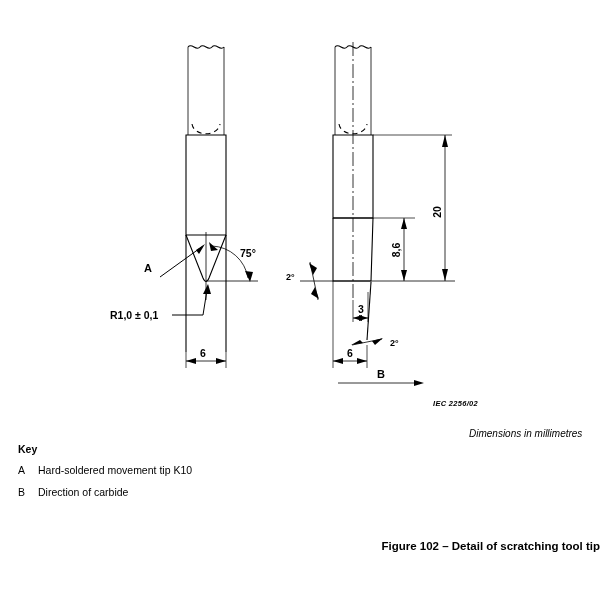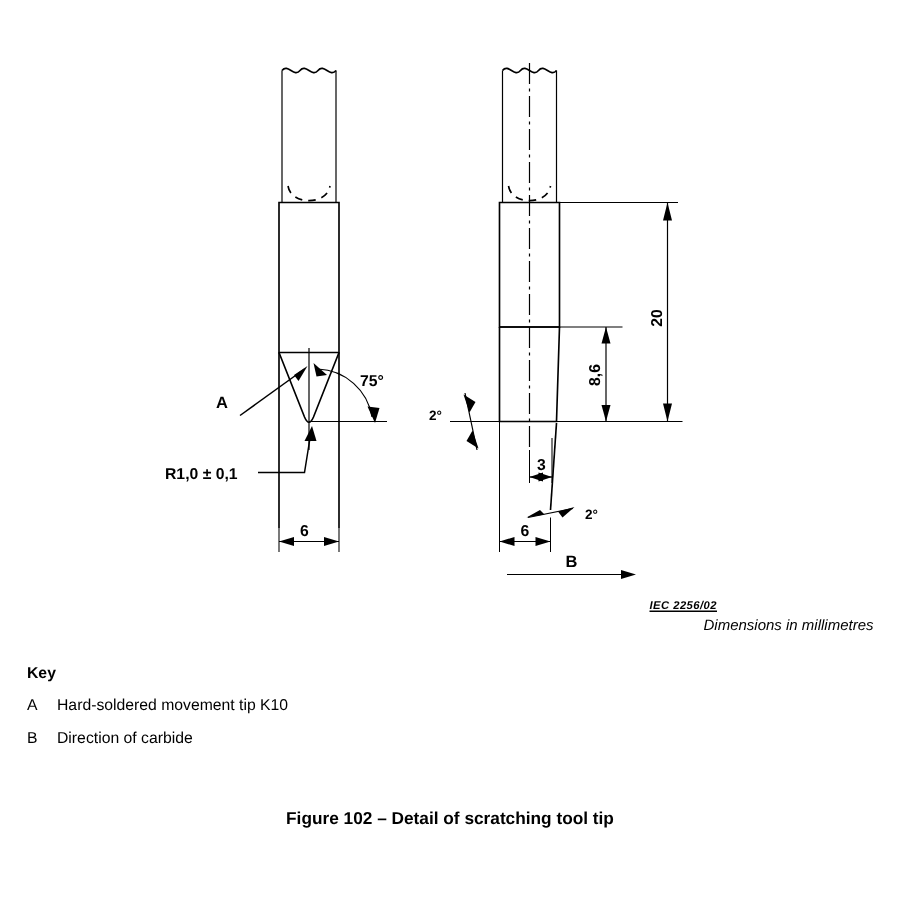--- a/index.html
+++ b/index.html
@@ -130,21 +130,21 @@
     flex: 0 0 20px;
   }
   .key-desc {
     flex: 1 1 auto;
   }
   .figure-caption {
     position: absolute;
     left: 0;
     top: 540px;
     width: 600px;
-    text-align: center;
+    text-align: right;
     font-family: "Liberation Sans", sans-serif;
     font-size: 11.5px;
     font-weight: bold;
     color: #000000;
   }
 </style>
 </head>
 <body>
 
 <div id="figure-root">
@@ -246,23 +246,23 @@
       <polygon class="arrowhead" points="333,361 343,358 343,364"></polygon>
       <polygon class="arrowhead" points="367,361 357,358 357,364"></polygon>
       <text class="dim-text" x="350" y="357" text-anchor="middle">6</text>
 
       <path class="dim-line" d="M 338 383 L 420 383"></path>
       <polygon class="arrowhead" points="424,383 414,380 414,386"></polygon>
       <text class="label-text" x="381" y="378" text-anchor="middle">B</text>
     </g>
   </svg>
 
-  <div class="note-iec" style="left:433px; top:399px;text-decoration:underline;">IEC  2256/02</div>
-
-  <div class="note-dims" style="left:469px; top:412px;">Dimensions in millimetres</div>
+  <div class="note-iec" style="left:433px; top:399px;">IEC  2256/02</div>
+
+  <div class="note-dims" style="left:469px; top:428px;">Dimensions in millimetres</div>
 
   <div class="key-block">
     <div class="key-title">Key</div>
 
     <div class="key-row">
       <div class="key-id">A</div>
       <div class="key-desc">Hard-soldered movement tip K10</div>
     </div>
 
     <div class="key-row">

